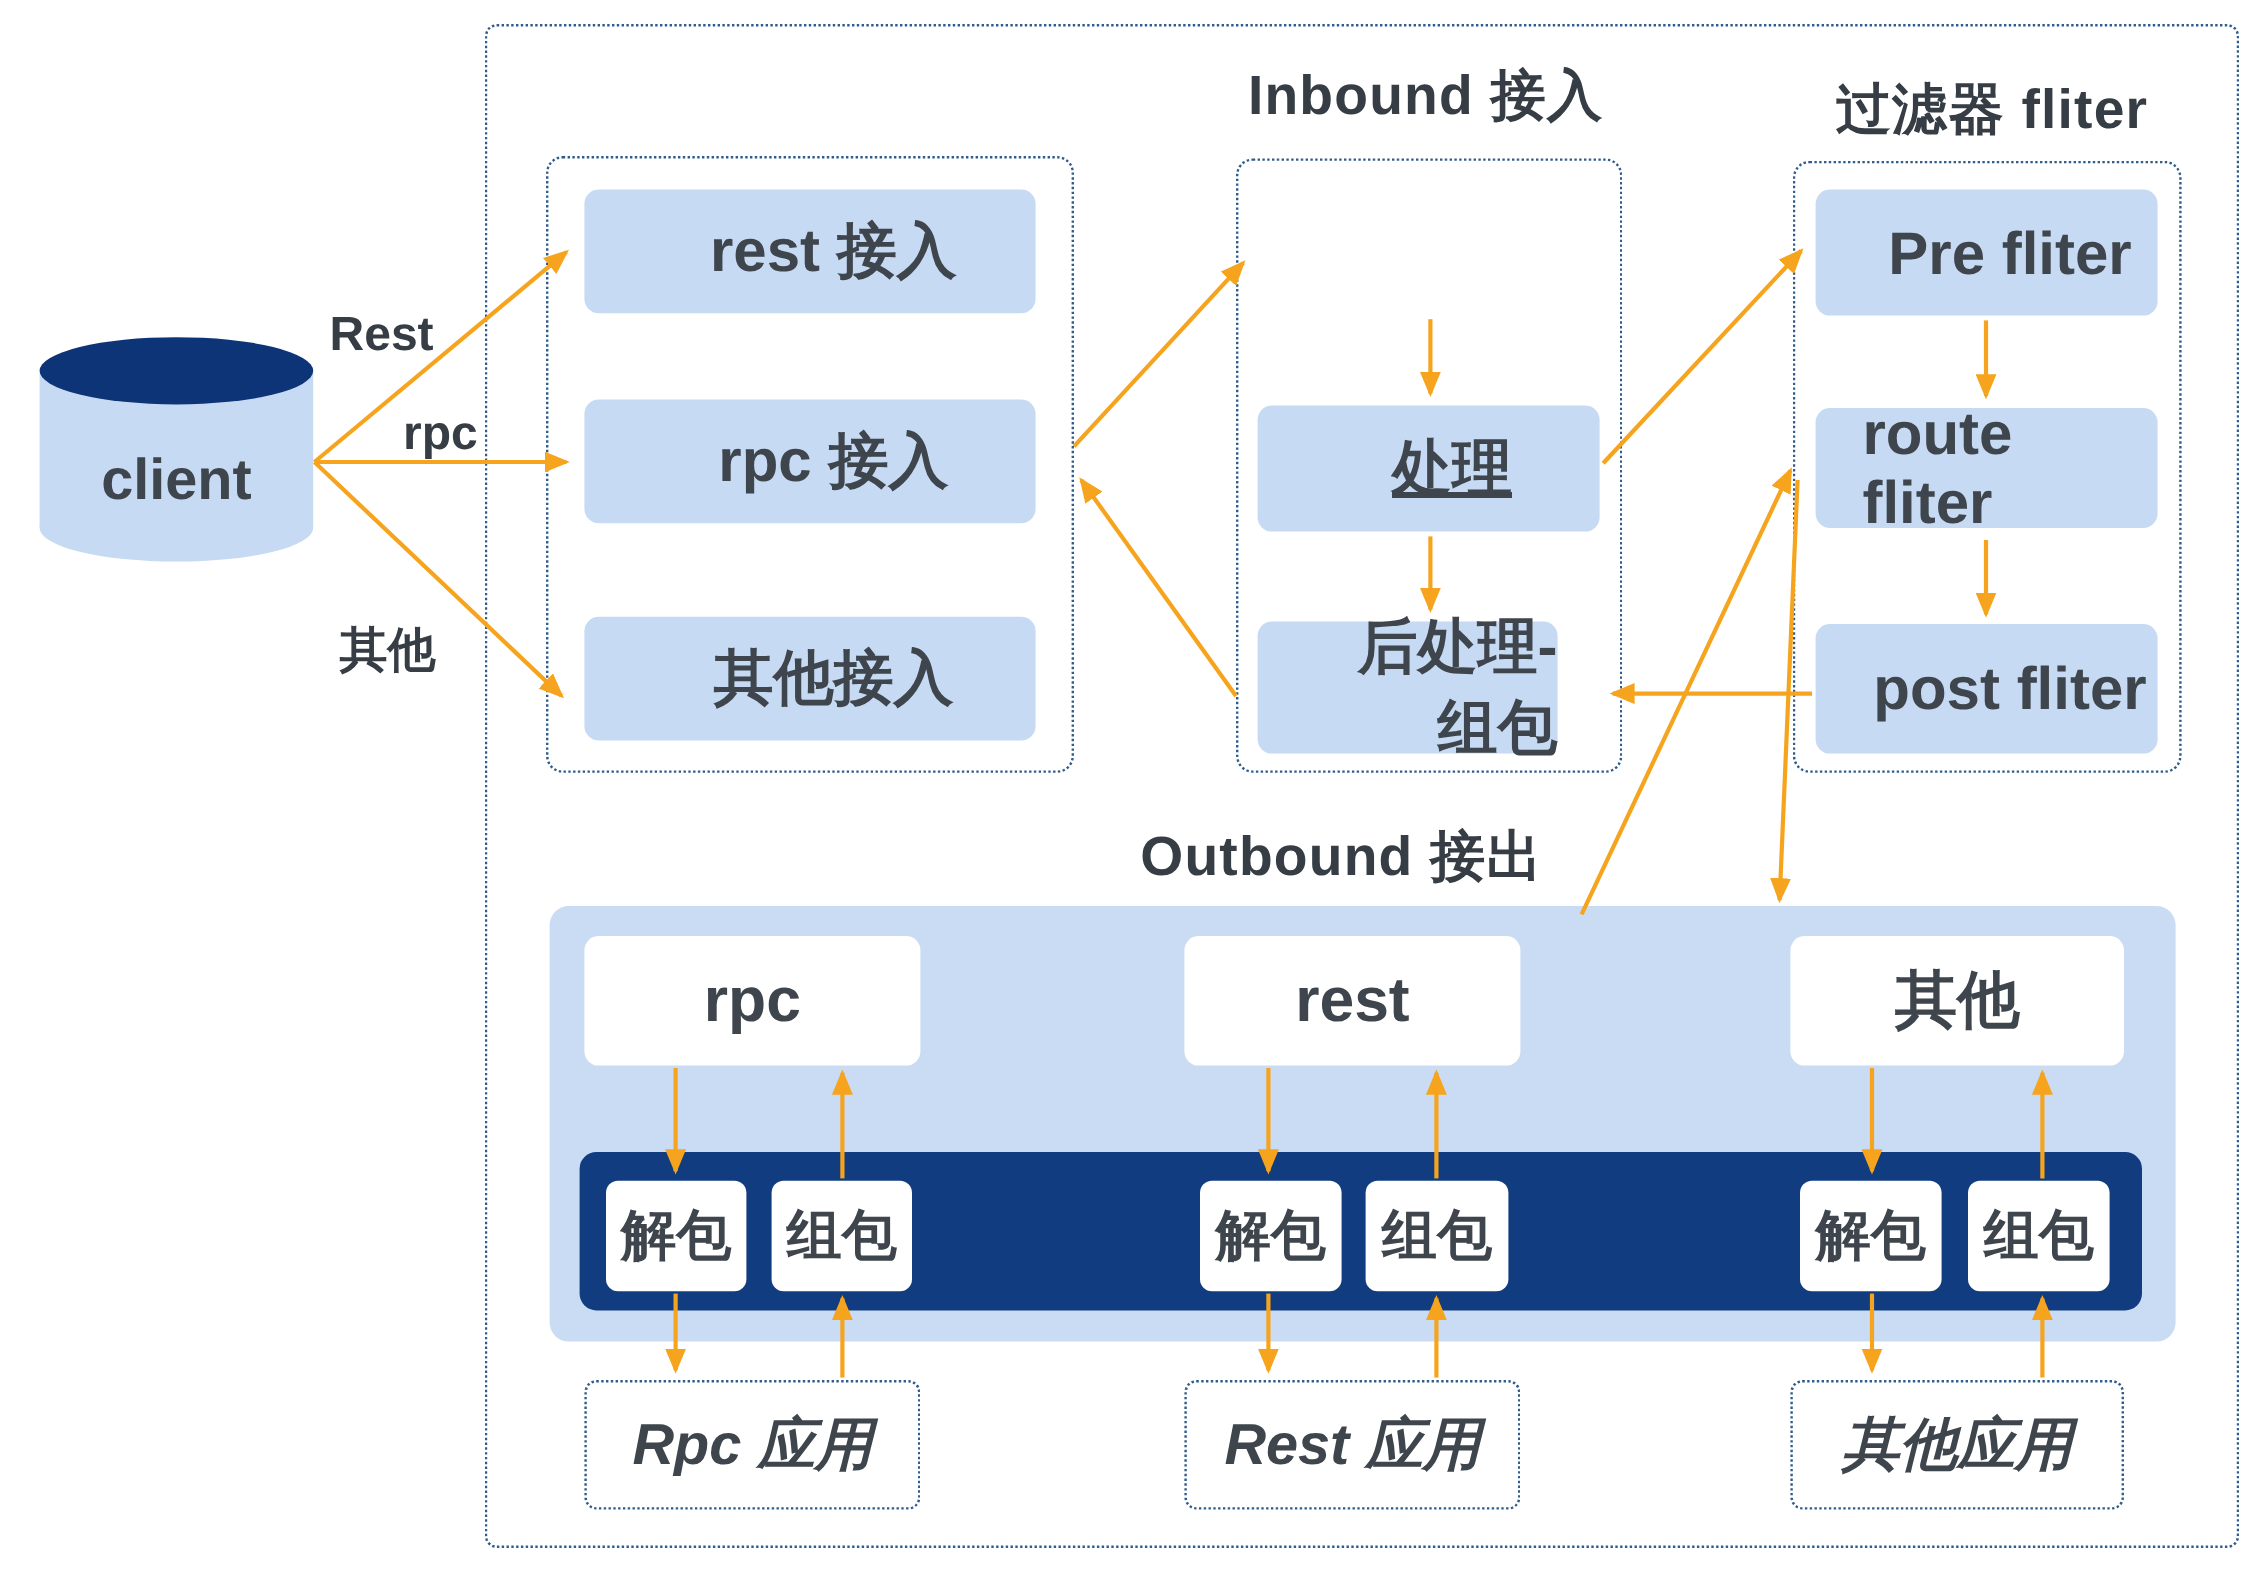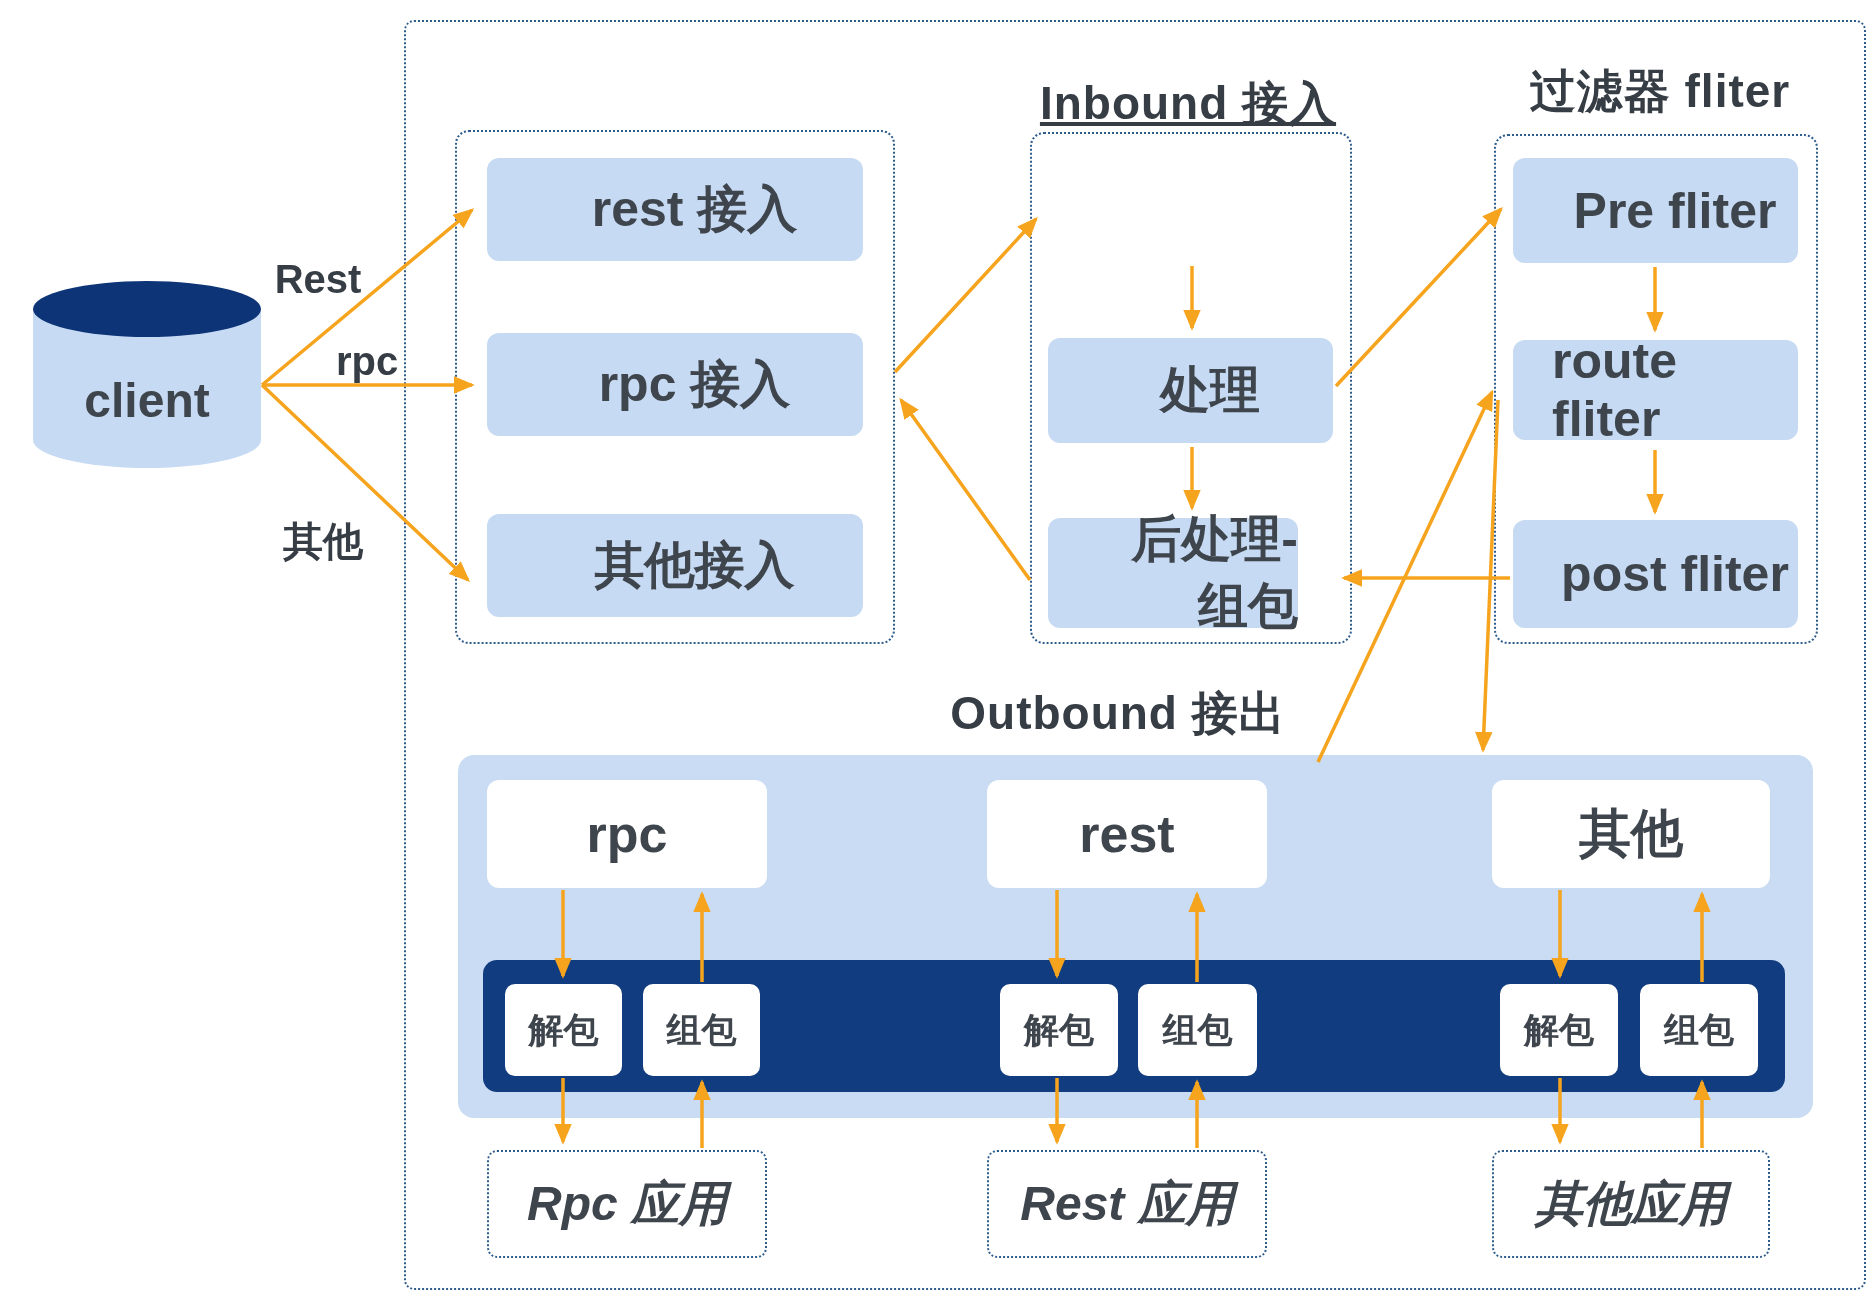--- a/index.html
+++ b/index.html
@@ -23,21 +23,21 @@
   .blue-box{
     background:var(--box-blue);border-radius:12px;display:flex;align-items:center;justify-content:center;
     font-size:50px;font-weight:600;color:var(--text);padding-left:39px;
   }
   .white-box{
     background:var(--white);border-radius:12px;display:flex;align-items:center;justify-content:center;
     font-size:52px;font-weight:600;color:var(--text);
   }
   .codec-box{
     background:var(--white);border-radius:10px;display:flex;align-items:center;justify-content:center;
-    font-size:35px;font-weight:600;color:var(--text);
+    font-size:46px;font-weight:600;color:var(--text);
   }
   .app-box{
     border:2px dotted var(--dash);border-radius:10px;background:var(--white);
     display:flex;align-items:center;justify-content:center;font-size:48px;font-weight:600;color:var(--text);font-style:italic;
   }
   .group-title{
     display:flex;align-items:center;justify-content:center;text-align:center;
     font-size:46px;font-weight:700;color:var(--title);letter-spacing:1px;
   }
   .edge-label{
@@ -73,23 +73,23 @@
 
   <div class="abs edge-label" style="left:248px;top:255px;width:140px;height:48px;">Rest</div>
   <div class="abs edge-label" style="left:297px;top:337px;width:140px;height:48px;">rpc</div>
   <div class="abs edge-label" style="left:253px;top:516px;width:140px;height:50px;">其他</div>
 
   <div class="abs dashed-box" style="left:455px;top:130px;width:440px;height:514px;"></div>
   <div class="abs blue-box" style="left:487px;top:158px;width:376px;height:103px;">rest 接入</div>
   <div class="abs blue-box" style="left:487px;top:333px;width:376px;height:103px;">rpc 接入</div>
   <div class="abs blue-box" style="left:487px;top:514px;width:376px;height:103px;">其他接入</div>
 
-  <div class="abs group-title" style="left:1008px;top:76px;width:360px;height:56px;text-decoration:underline;">Inbound 接入</div>
+  <div class="abs group-title" style="left:1008px;top:52px;width:360px;height:56px;">Inbound 接入</div>
   <div class="abs dashed-box" style="left:1030px;top:132px;width:322px;height:512px;"></div>
-  <div class="abs blue-box" style="left:1048px;top:338px;width:285px;height:105px;">处理</div>
+  <div class="abs blue-box" style="left:1048px;top:338px;width:285px;height:105px;text-decoration:underline;">处理</div>
   <div class="abs blue-box" style="left:1048px;top:518px;width:250px;height:110px;text-align:right;">后处理-组包</div>
 
   <div class="abs group-title" style="left:1480px;top:64px;width:360px;height:56px;">过滤器 fliter</div>
   <div class="abs dashed-box" style="left:1494px;top:134px;width:324px;height:510px;"></div>
   <div class="abs blue-box" style="left:1513px;top:158px;width:285px;height:105px;">Pre fliter</div>
   <div class="abs blue-box" style="left:1513px;top:340px;width:285px;height:100px;">route fliter</div>
   <div class="abs blue-box" style="left:1513px;top:520px;width:285px;height:108px;">post fliter</div>
 
   <div class="abs group-title" style="left:938px;top:686px;width:360px;height:56px;">Outbound 接出</div>
   <div class="abs band" style="left:458px;top:755px;width:1355px;height:363px;"></div>

